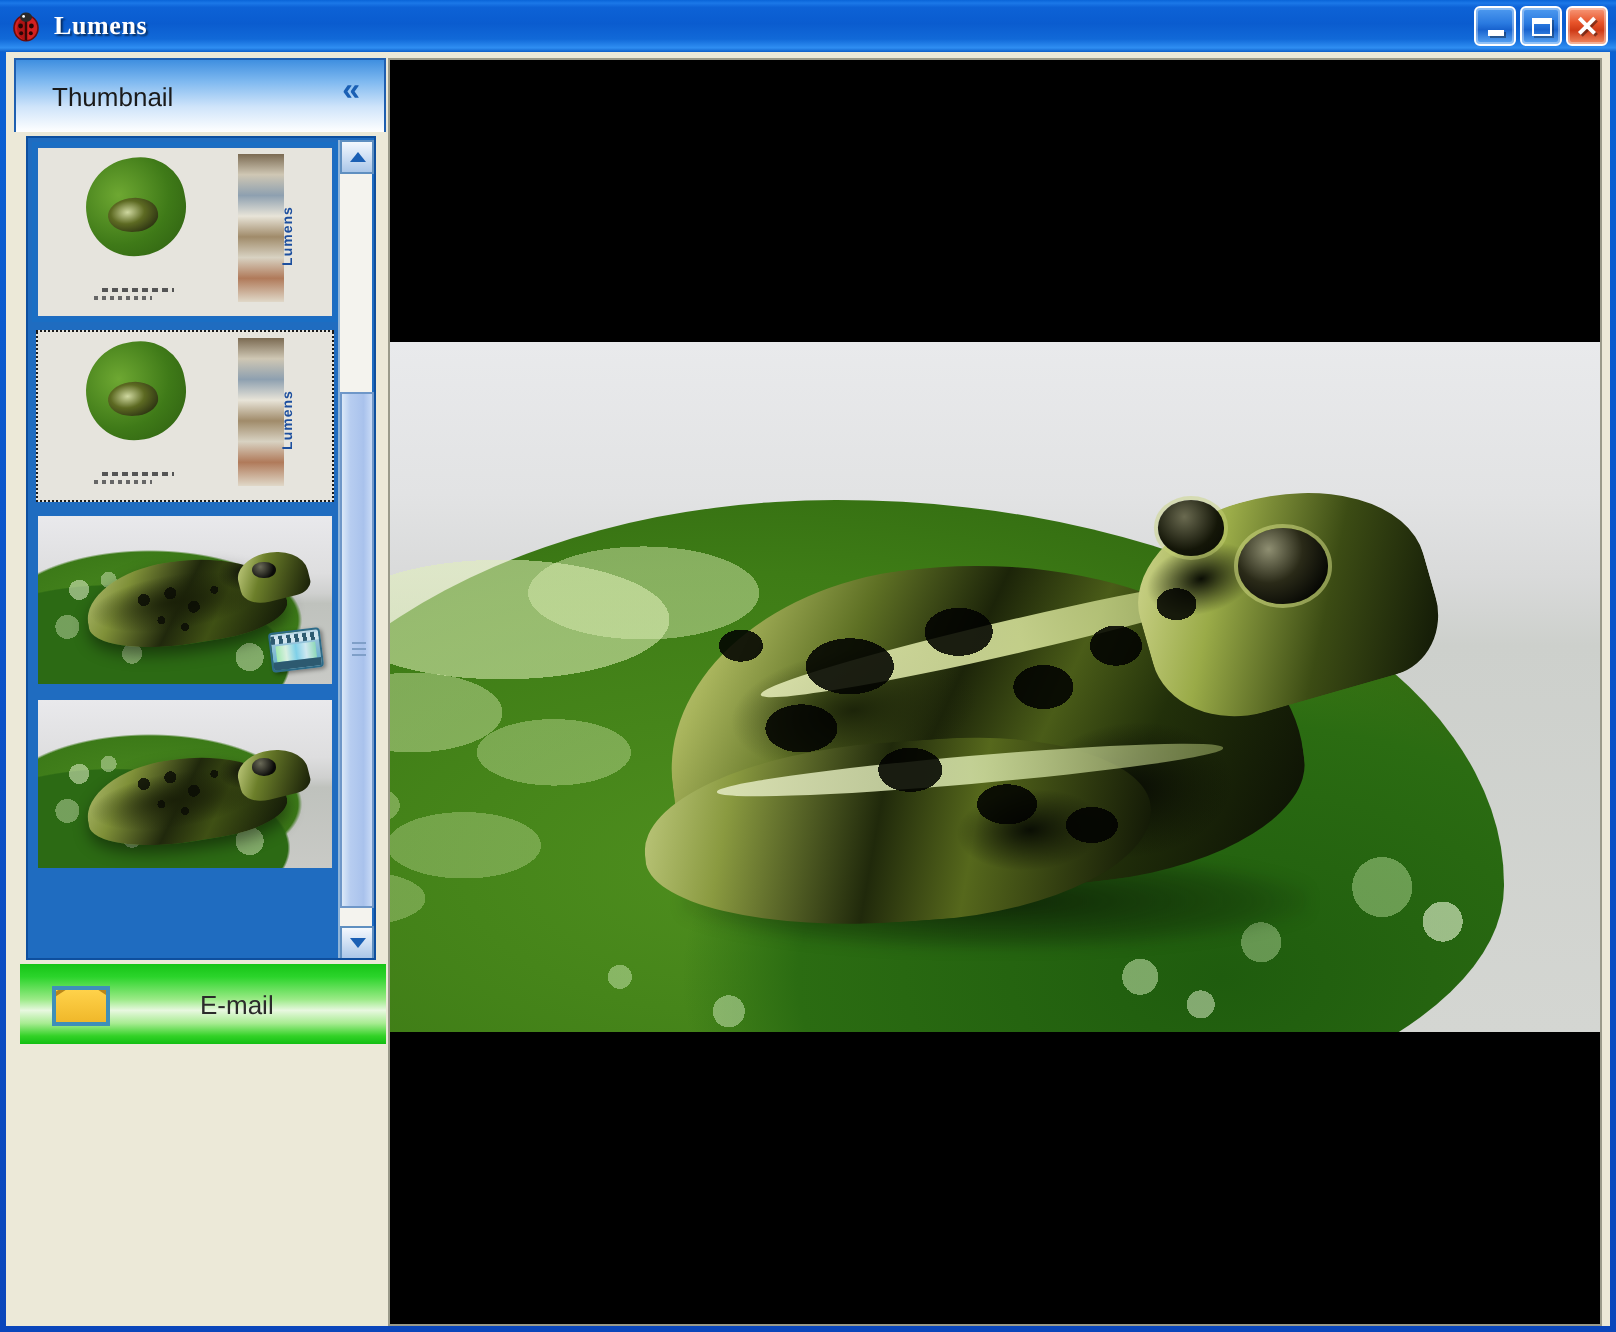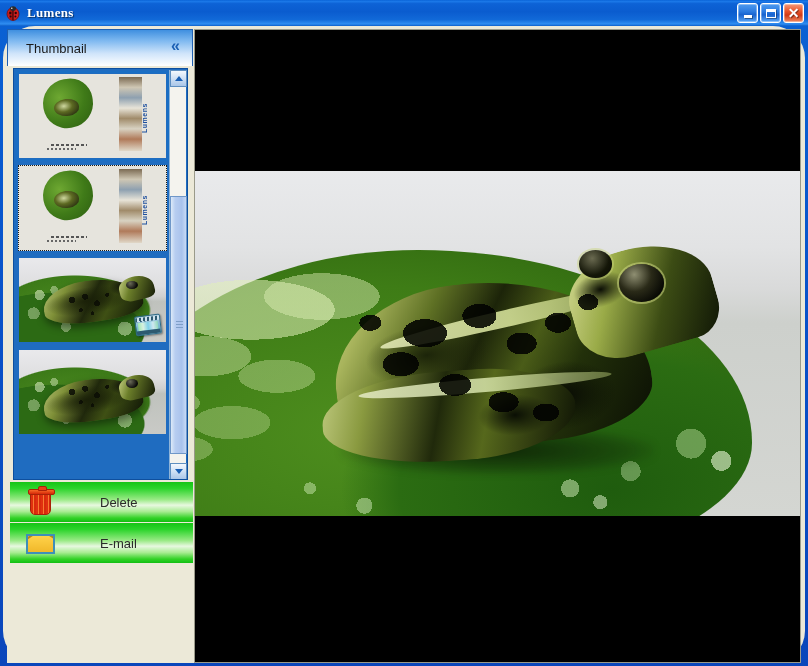--- a/index.html
+++ b/index.html
@@ -76,21 +76,20 @@
     line-height: 14px;
     font-family: "Liberation Sans", sans-serif;
     text-shadow: 1px 1px 0 rgba(0,0,0,0.4);
   }
 
   
   #client {
     position: absolute; left: 3px; top: 26px;
     width: 802px; height: 637px;
     background: #ece9d8;
-    border-radius: 32px;
   }
 
   
   #sidebar {
     position: absolute; left: 4px; top: 3px;
     width: 186px; height: 634px;
     background: #ece9d8;
   }
 
   
@@ -654,26 +653,20 @@
             <div class="sb-arrow down"></div>
           </div>
         </div>
       </div>
 
       <div id="action-buttons">
 
 
 
 
-        <div class="action-btn">
-          <div class="btn-icon">
-            <div class="icn-trash"></div>
-          </div>
-          <span class="btn-label">Delete</span>
-        </div>
 
         <div class="action-btn">
           <div class="btn-icon">
             <div class="icn-envelope"></div>
           </div>
           <span class="btn-label">E-mail</span>
         </div>
 
       </div>
     </div>

